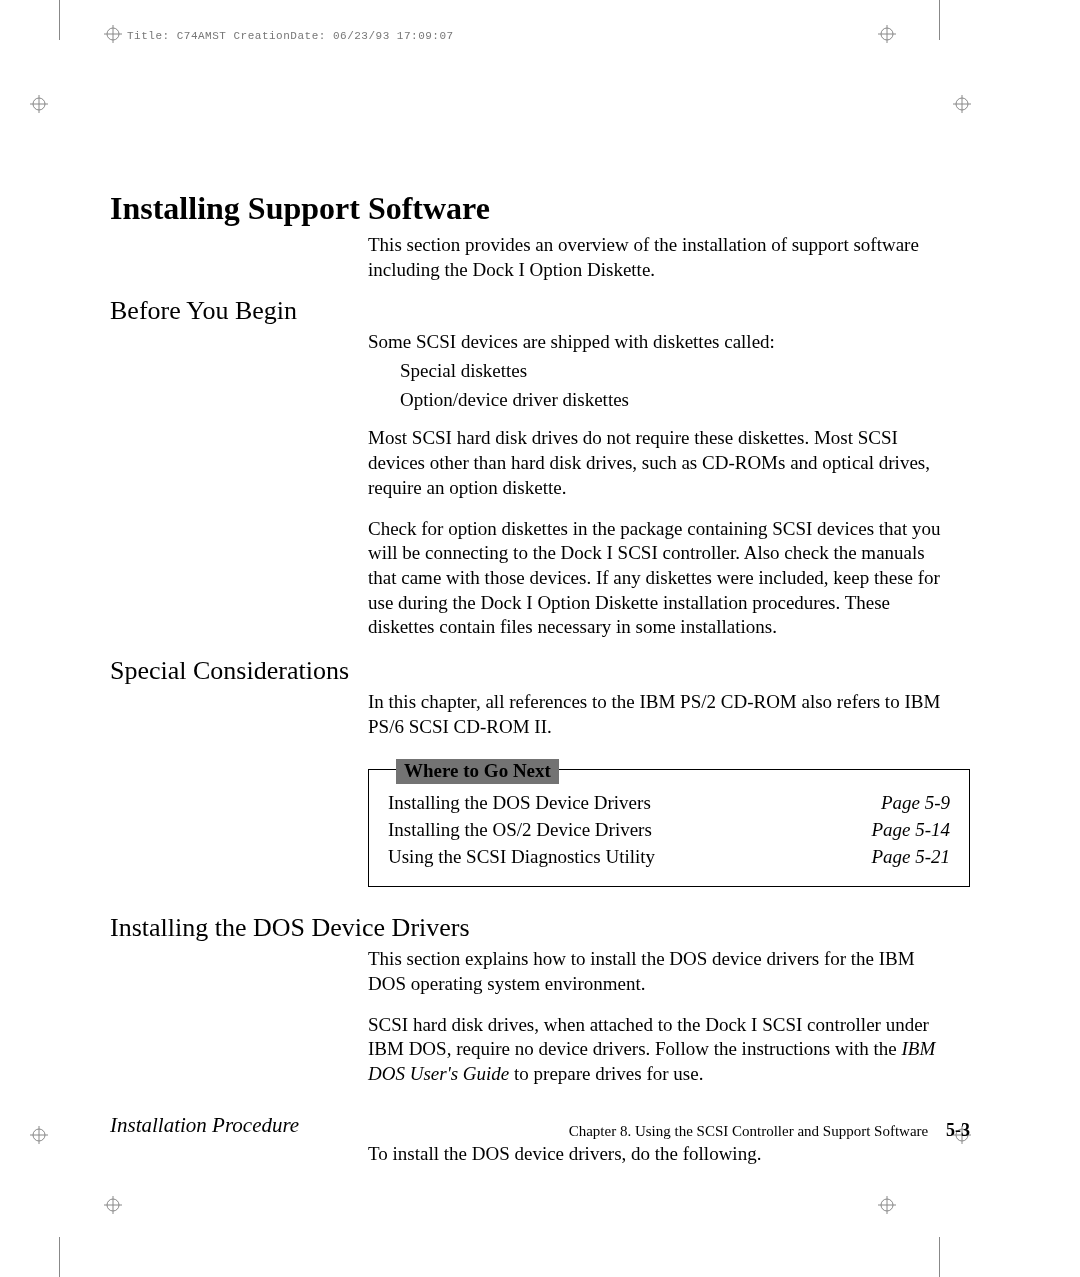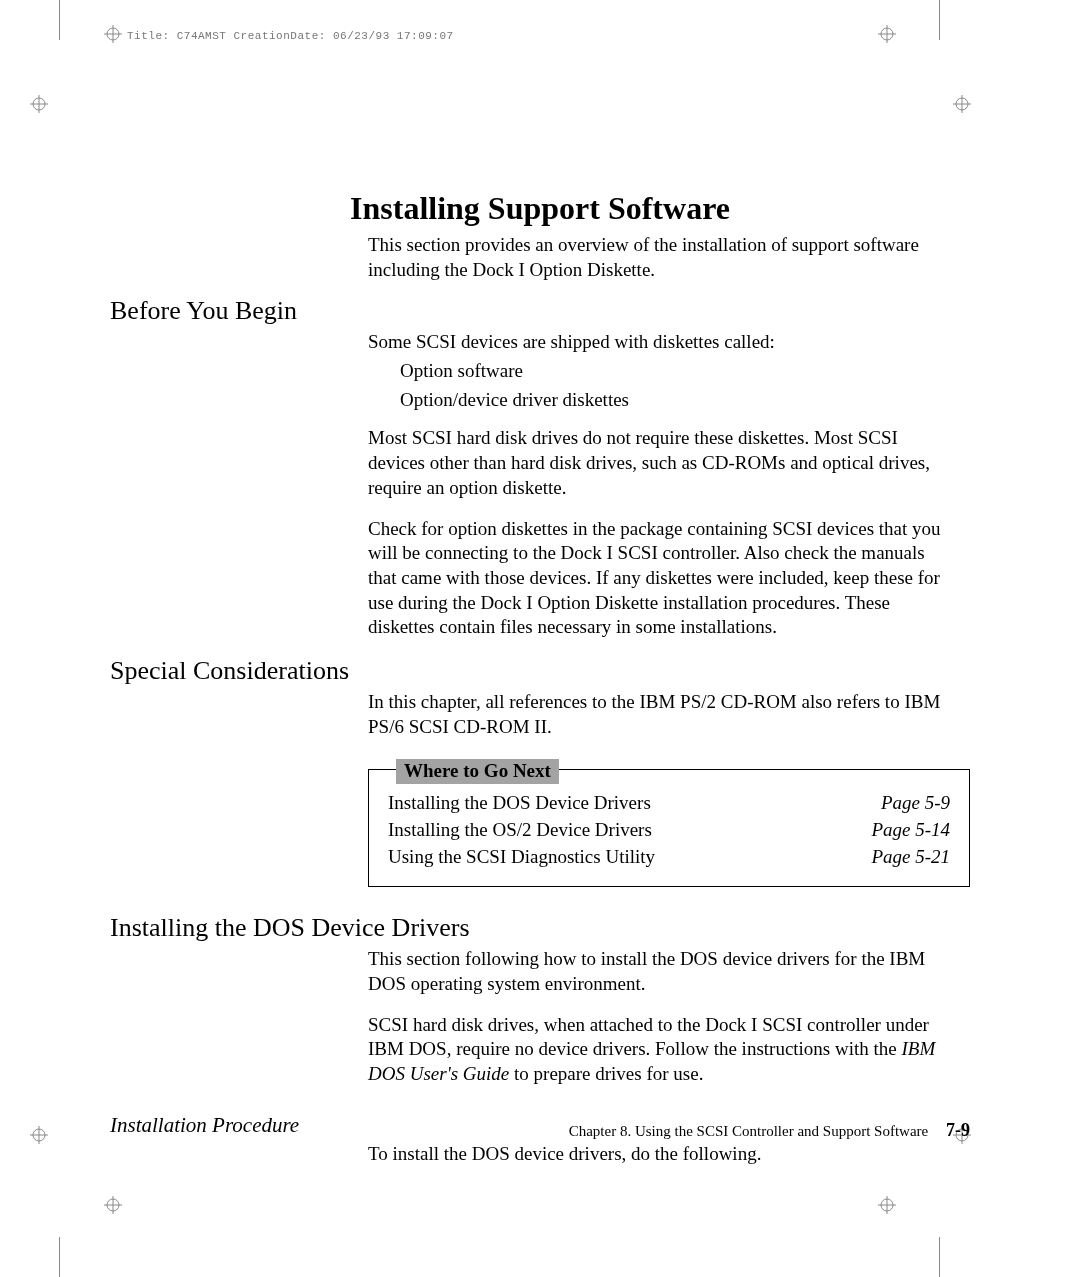--- a/index.html
+++ b/index.html
@@ -43,21 +43,20 @@
     position: absolute;
     top: 190px;
     left: 110px;
     width: 860px;
   }
 
   .h1 {
     font-size: 32px;
     font-weight: bold;
     margin-bottom: 6px;
-    text-align: center;
   }
   .h2 {
     font-size: 26px;
     margin-top: 14px;
     margin-bottom: 4px;
   }
   .h3 {
     font-size: 26px;
     margin-top: 26px;
     margin-bottom: 4px;
@@ -96,21 +95,21 @@
   .nextbox .box-border {
     position: absolute;
     left: 0; right: 0; top: 10px; bottom: 0;
     border: 1px solid #000;
     z-index: 0;
   }
   .nextbox .box-title {
     position: absolute;
     top: 0;
     left: 28px;
-    background: #a3a3a3;
+    background: #737373;
     padding: 0 8px;
     font-weight: bold;
     font-size: 19px;
     z-index: 1;
   }
   .nextbox .box-body {
     position: relative;
     z-index: 1;
     margin-top: 12px;
   }
@@ -209,21 +208,21 @@
 
     <div class="body-col">
       <p class="tight">This section provides an overview of the installation of support software including the Dock I Option Diskette.</p>
     </div>
 
     <div class="h2">Before You Begin</div>
 
     <div class="body-col">
       <p class="tight">Some SCSI devices are shipped with diskettes called:</p>
       <ul class="bullets">
-        <li>Option software</li>
+        <li>Special diskettes</li>
         <li>Option/device driver diskettes</li>
       </ul>
       <p>Most SCSI hard disk drives do not require these diskettes.  Most SCSI devices other than hard disk drives, such as CD-ROMs and optical drives, require an option diskette.</p>
       <p>Check for option diskettes in the package containing SCSI devices that you will be connecting to the Dock I SCSI controller.  Also check the manuals that came with those devices.  If any diskettes were included, keep these for use during the Dock I Option Diskette installation procedures.  These diskettes contain files necessary in some installations.</p>
     </div>
 
     <div class="h2">Special Considerations</div>
 
     <div class="body-col">
       <p>In this chapter, all references to the IBM PS/2 CD-ROM also refers to IBM PS/6 SCSI CD-ROM II.</p>
@@ -244,32 +243,32 @@
             <span>Using the SCSI Diagnostics Utility</span>
             <span class="pg">Page 5-21</span>
           </div>
         </div>
       </div>
     </div>
 
     <div class="h3">Installing the DOS Device Drivers</div>
 
     <div class="body-col">
-      <p>This section following how to install the DOS device drivers for the IBM DOS operating system environment.</p>
+      <p>This section explains how to install the DOS device drivers for the IBM DOS operating system environment.</p>
       <p>
         <span>SCSI hard disk drives, when attached to the Dock I SCSI controller under IBM DOS, require no device drivers.  Follow the instructions with the </span><em class="book">IBM DOS User's Guide</em><span> to prepare drives for use.</span>
       </p>
     </div>
 
     <div class="h4">Installation Procedure</div>
 
     <div class="body-col">
       <p>To install the DOS device drivers, do the following.</p>
     </div>
 
   </div>
 
   <div class="footer">
     <span>Chapter 8.  Using the SCSI Controller and Support Software</span>
-    <span class="pnum">7-9</span>
+    <span class="pnum">5-3</span>
   </div>
 
 </div>
 
 </body></html>

